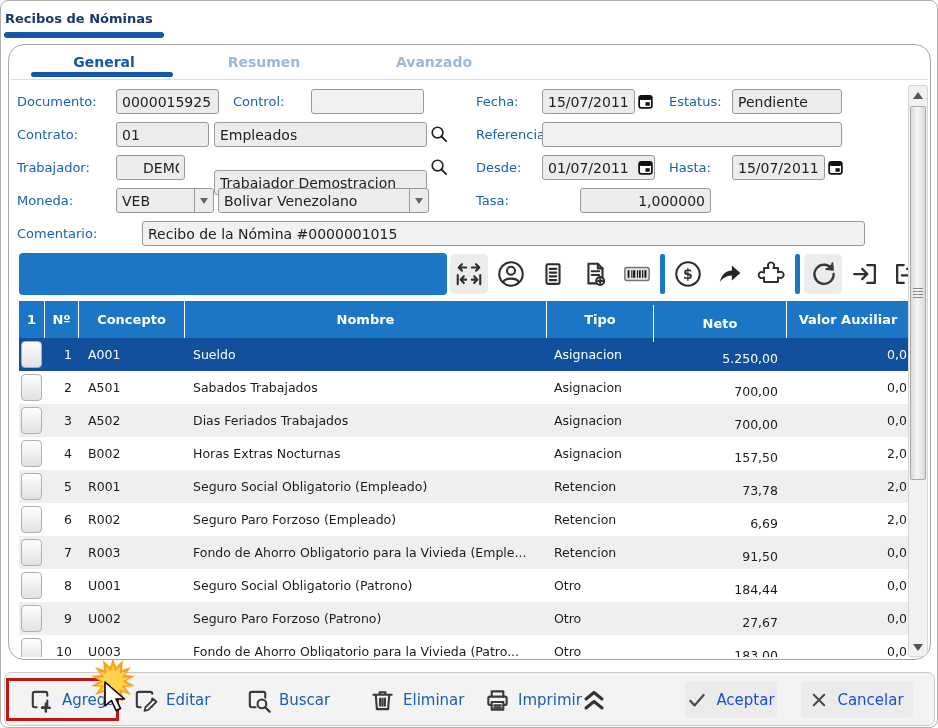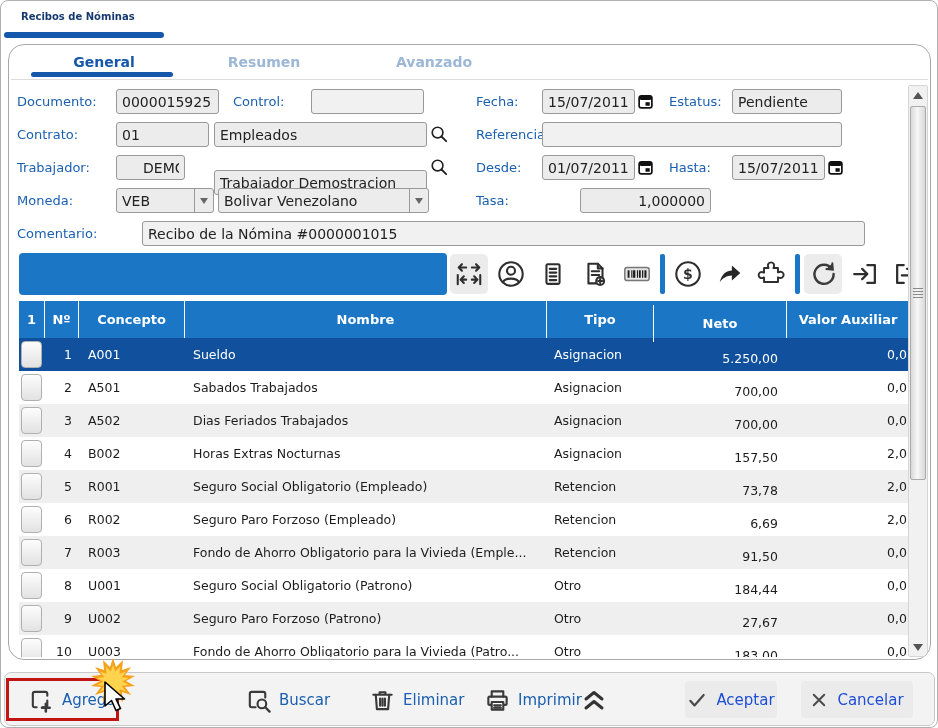--- a/index.html
+++ b/index.html
@@ -2,21 +2,21 @@
 <html><head>
 <meta charset="utf-8">
 <style>
   * { margin:0; padding:0; box-sizing:border-box; }
   html,body { background:#fff; }
   body { font-family:"DejaVu Sans","Liberation Sans",sans-serif; }
   .window { position:relative; width:938px; height:728px; background:#fff;
             border:1px solid #b0b0b0; border-radius:8px; overflow:hidden; }
 
   
-  .app-title { position:absolute; left:20px; top:10px; font-size:10px; font-weight:bold; color:#163a70; }
+  .app-title { position:absolute; left:4px; top:10px; font-size:13px; font-weight:bold; color:#163a70; }
   .title-underline { position:absolute; left:3px; top:31px; width:160px; height:6px;
                      background:#1557ab; border-radius:3px; }
 
   
   .panel { position:absolute; left:7px; top:43px; width:923px; height:616px;
            border:1px solid #a8a8a8; border-radius:16px; background:#fff; overflow:hidden; }
 
   
   .tab { position:absolute; top:6px; height:22px; font-size:14px; font-weight:bold;
          text-align:center; line-height:22px; cursor:default; }
@@ -154,21 +154,21 @@
     <div class="flabel" style="left:8px;top:110px;">Trabajador:</div>
     <input class="fld" style="left: 107px; top: 110px; width: 69px; padding-left: 26px;" value="DEMO">
     <input class="fld" style="left: 205px; top: 125px; width: 213px;" value="Trabajador Demostracion">
     <span class="lookup" style="left:419px;top:110px;">
       <svg class="ic" width="20" height="20" viewBox="0 0 28 28">
           <circle cx="12" cy="12" r="7.5" fill="none" stroke="#222" stroke-width="2.3"></circle>
           <line x1="17.5" y1="17.5" x2="24" y2="24" stroke="#222" stroke-width="2.6" stroke-linecap="round"></line>
         </svg>
     </span>
     <div class="flabel" style="left:467px;top:110px;">Desde:</div>
-    <input class="fld" style="left: 533px; top: 110px; width: 93px;" value="01/07/2011">
+    <input class="fld" style="left: 533px; top: 110px; width: 113px;" value="01/07/2011">
     <span class="calbtn" style="left:626px;top:111px;">
       <svg class="ic" width="17" height="17" viewBox="0 0 24 24">
           <rect x="3" y="4" width="18" height="17" rx="3" fill="#fff" stroke="#111" stroke-width="2.4"></rect>
           <rect x="3" y="4" width="18" height="6" rx="3" fill="#111"></rect>
           <rect x="12" y="13" width="6" height="5" fill="#111"></rect>
         </svg>
     </span>
     <div class="flabel" style="left:660px;top:110px;">Hasta:</div>
     <input class="fld" style="left: 723px; top: 110px; width: 93px;" value="15/07/2011">
     <span class="calbtn" style="left:816px;top:111px;">
@@ -415,20 +415,27 @@
   </div>
 
   <div class="bottombar">
     <div class="act" style="left:23px;">
       <svg class="ic" width="27" height="27" viewBox="0 0 28 28" fill="none" stroke="#3a3a3a" stroke-width="2.2" stroke-linecap="round" stroke-linejoin="round">
           <path d="M20 14 v5 a2 2 0 0 1 -2 2 h-3 M9 21 H7 a2 2 0 0 1 -2 -2 V7 a2 2 0 0 1 2 -2 h11 a2 2 0 0 1 2 2 v2"></path>
           <path d="M14.5 21.5 h8 M18.5 17.5 v8" stroke-width="2.6"></path>
         </svg>
       <span class="lbl">Agregar</span>
     </div>
+    <div class="act" style="left:127px;">
+      <svg class="ic" width="27" height="27" viewBox="0 0 28 28" fill="none" stroke="#3a3a3a" stroke-width="2.2" stroke-linecap="round" stroke-linejoin="round">
+          <path d="M21 12 v7 a2 2 0 0 1 -2 2 h-4 M9 21 H7 a2 2 0 0 1 -2 -2 V7 a2 2 0 0 1 2 -2 h12 a2 2 0 0 1 2 2"></path>
+          <path d="M14 21 l8.5 -8.5 2.8 2.8 -8.5 8.5 -3.8 1 z" fill="#fff" stroke-width="1.9"></path>
+        </svg>
+      <span class="lbl">Editar</span>
+    </div>
     <div class="act" style="left:240px;">
       <svg class="ic" width="27" height="27" viewBox="0 0 28 28" fill="none" stroke="#3a3a3a" stroke-width="2.2" stroke-linecap="round">
           <path d="M21 11 v-4 a2 2 0 0 0 -2 -2 H7 a2 2 0 0 0 -2 2 v12 a2 2 0 0 0 2 2 h4"></path>
           <circle cx="17.5" cy="17.5" r="4.5"></circle>
           <line x1="21" y1="21" x2="25.5" y2="25.5" stroke-width="2.5"></line>
         </svg>
       <span class="lbl">Buscar</span>
     </div>
     <div class="act" style="left:364px;">
       <svg class="ic" width="27" height="27" viewBox="0 0 28 28" fill="none" stroke="#3a3a3a" stroke-width="2.2" stroke-linecap="round" stroke-linejoin="round">

